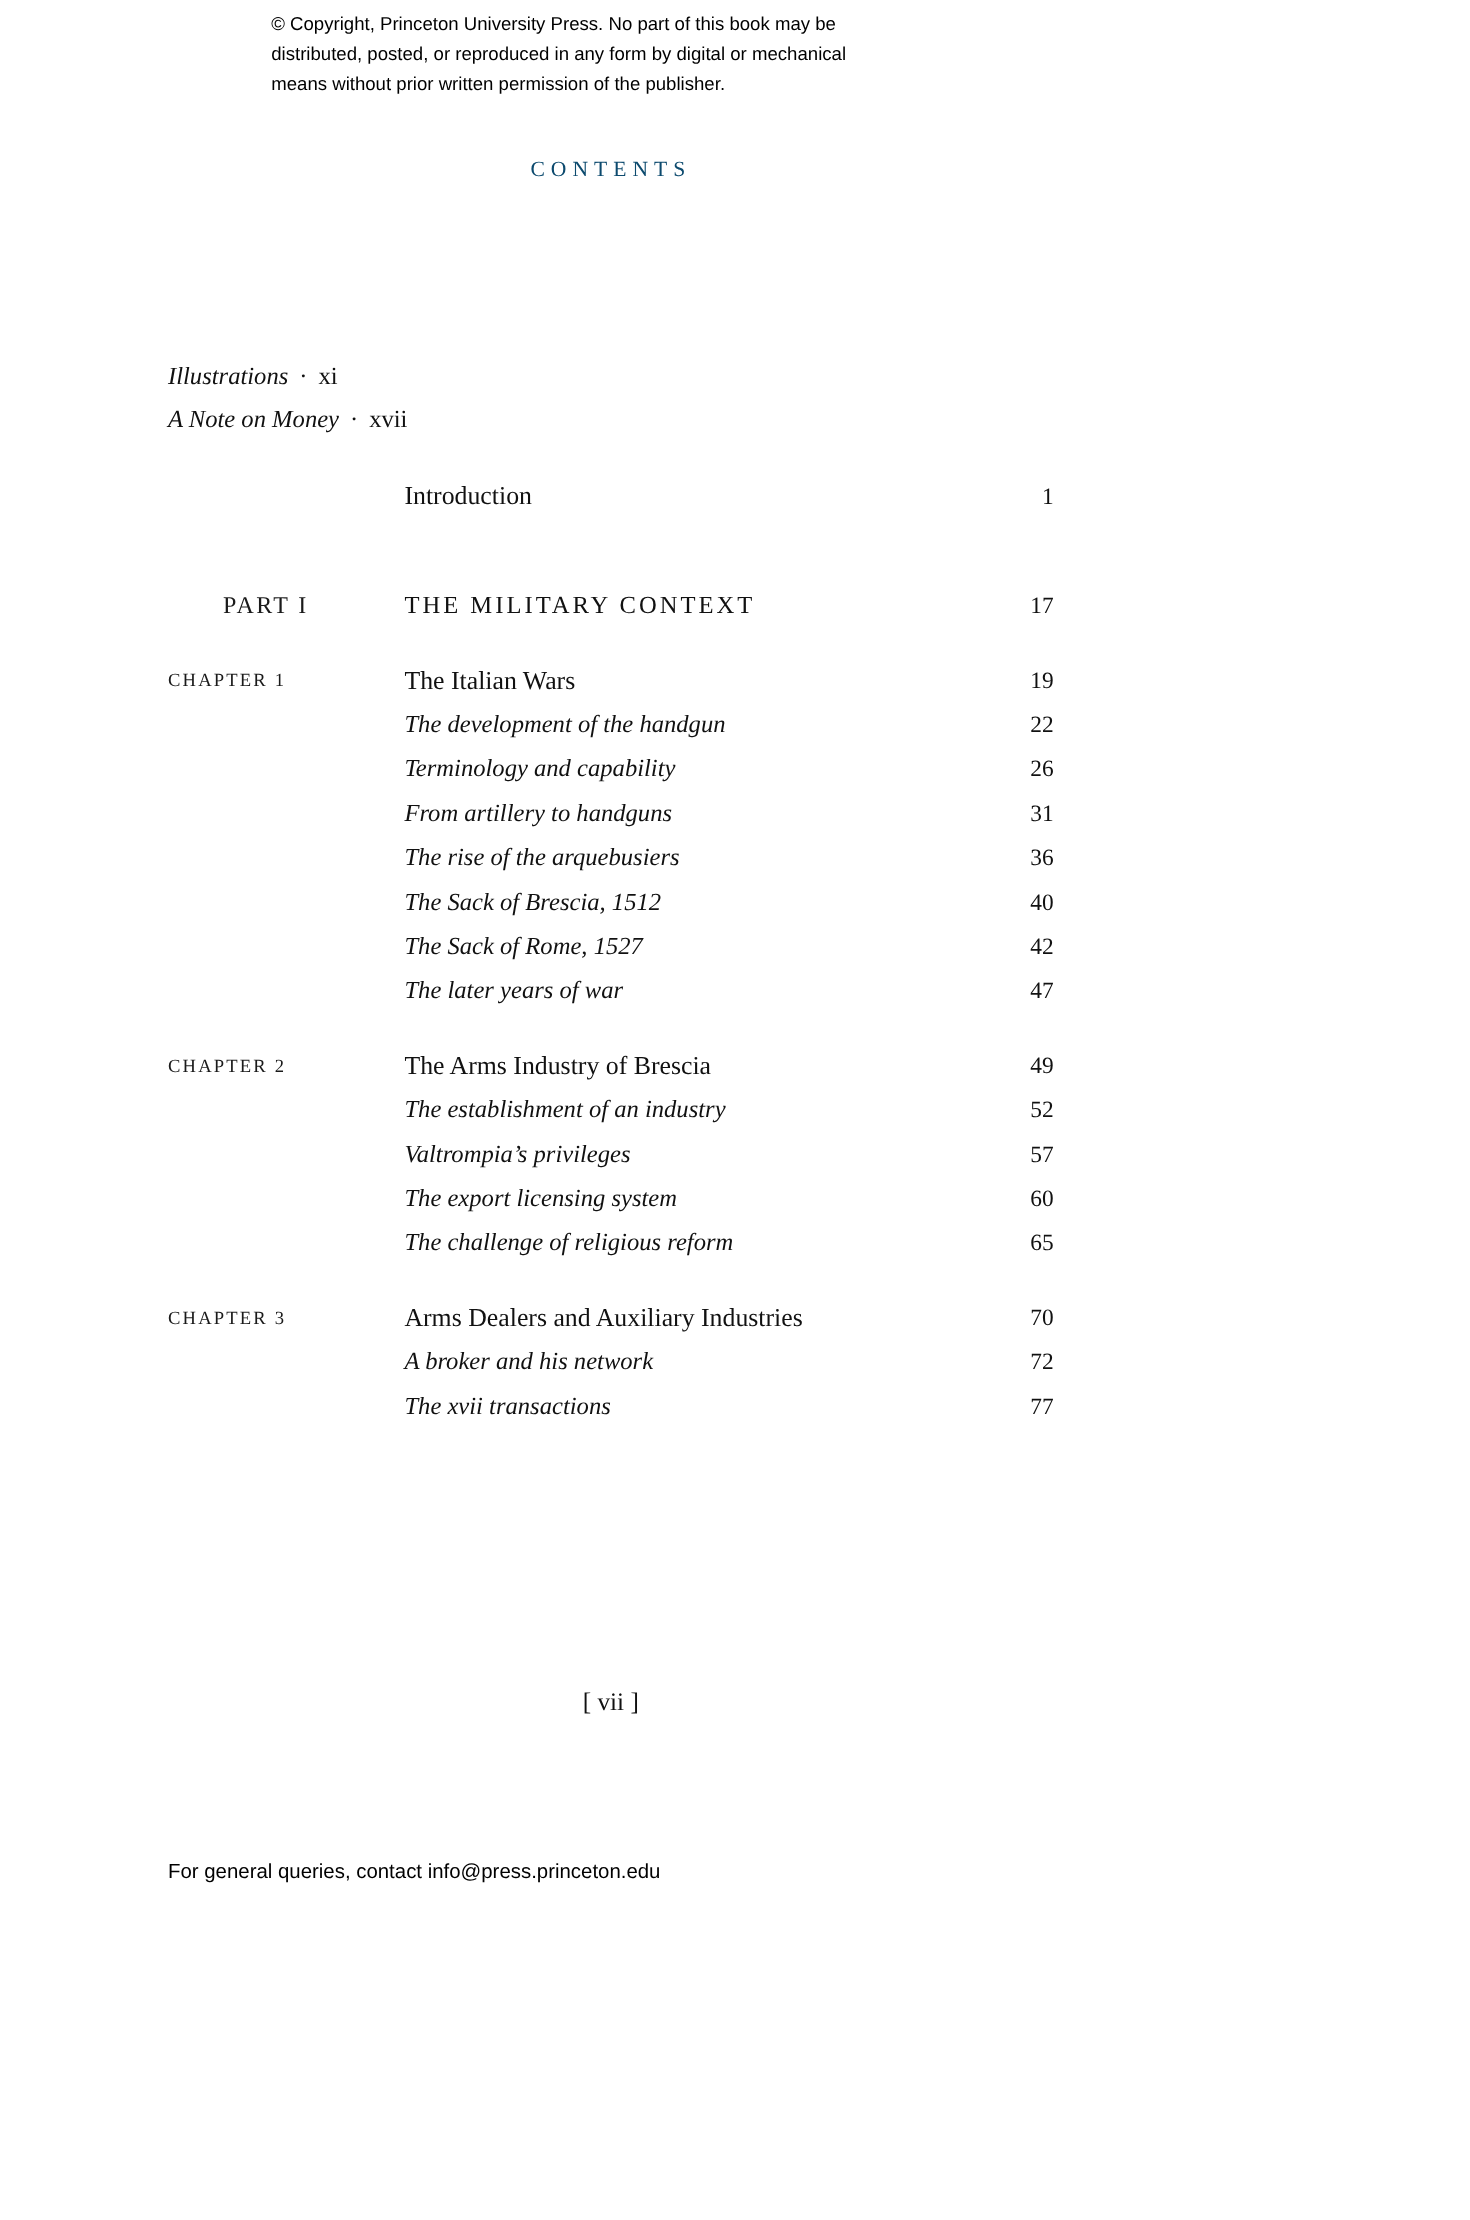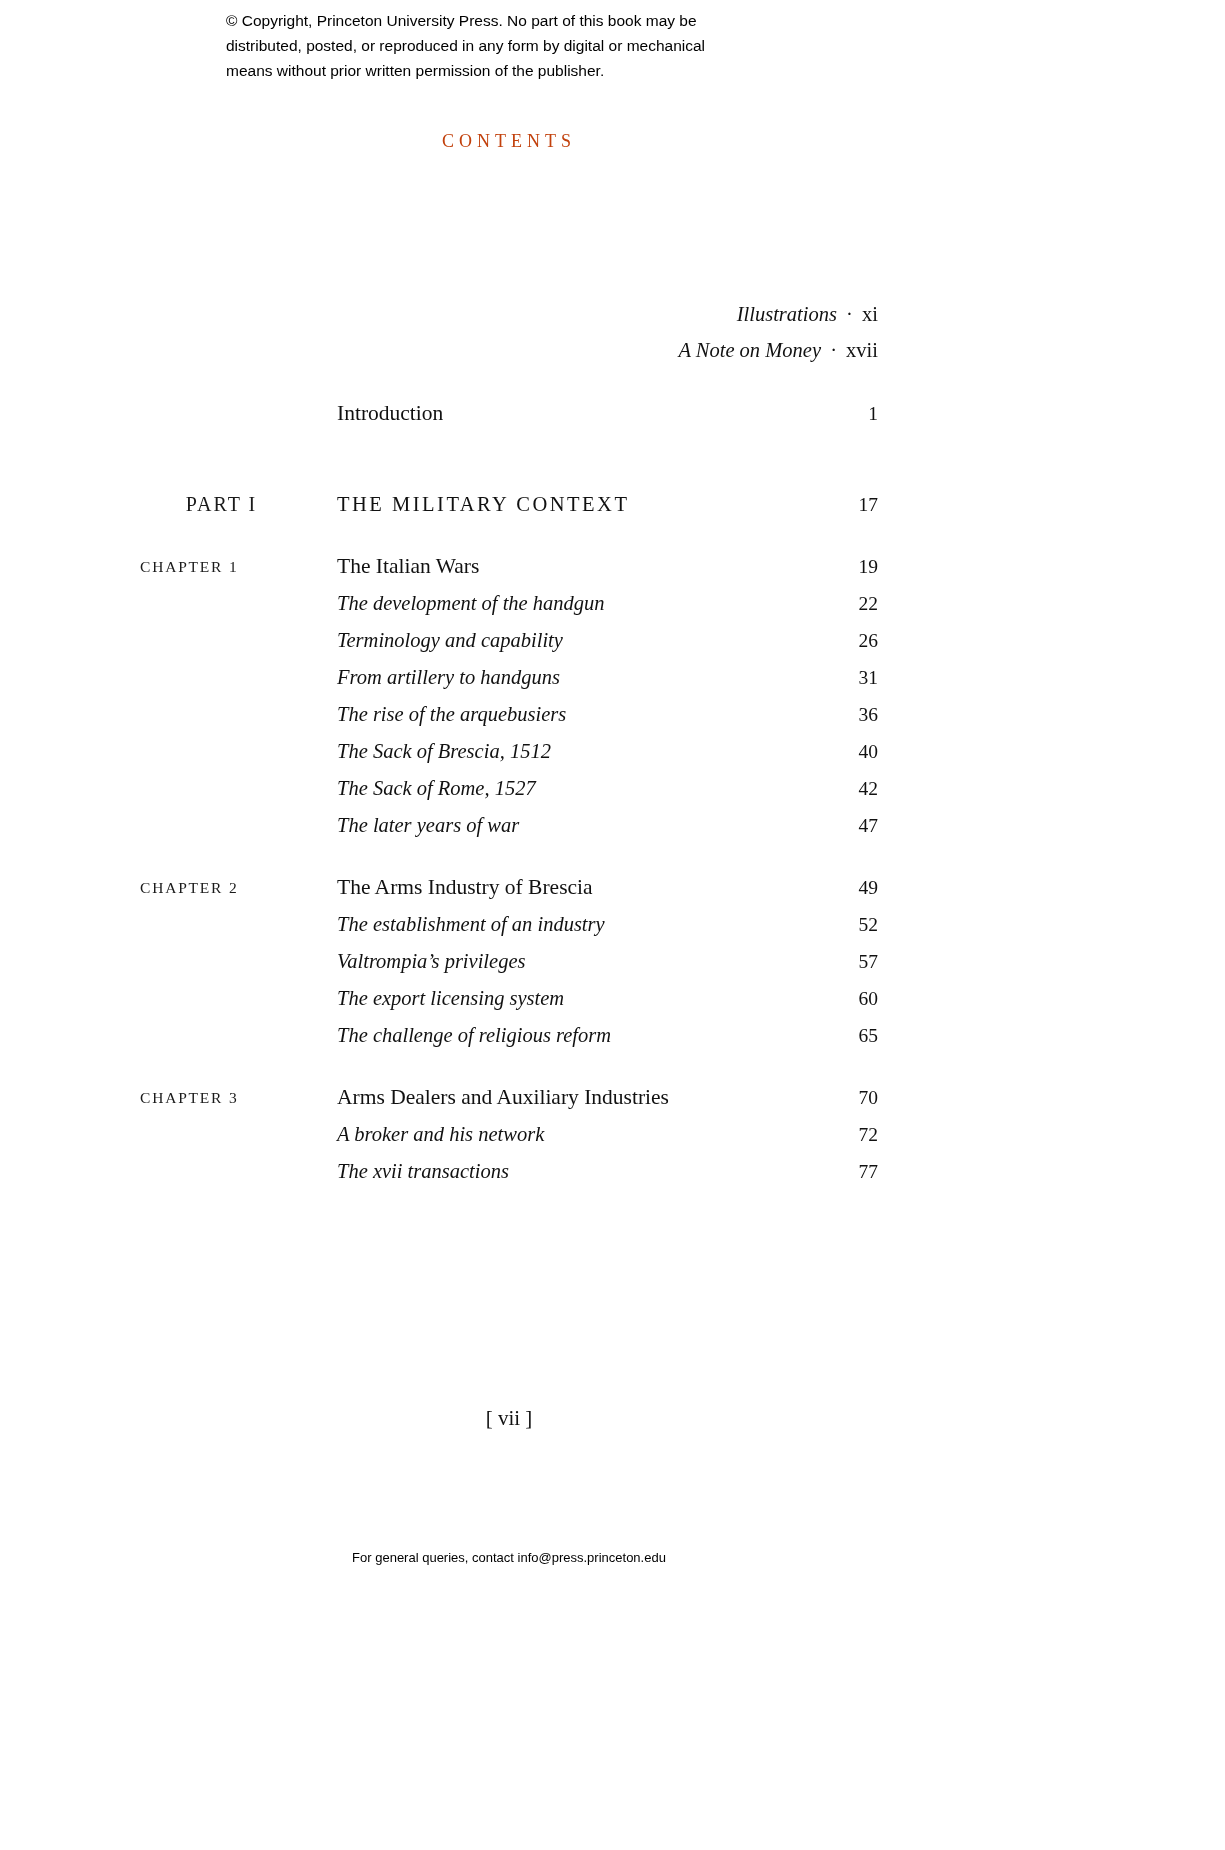--- a/index.html
+++ b/index.html
@@ -24,29 +24,29 @@
   }
 
   .contents-heading {
     position: absolute;
     left: 140px;
     width: 738px;
     top: 131px;
     text-align: center;
     font-size: 18px;
     letter-spacing: 5px;
-    color: #c2410c;
+    color: #0c4a6e;
   }
 
   .frontmatter {
     position: absolute;
     left: 140px;
     width: 738px;
     top: 296px;
-    text-align: right;
+    text-align: left;
     font-size: 20.5px;
     line-height: 36px;
   }
   .fm-title { font-style: italic; }
   .fm-sep { font-style: normal; padding: 0 4px; }
   .fm-page { font-style: normal; }
 
   .toc {
     position: absolute;
     left: 140px;
@@ -93,23 +93,22 @@
     top: 1406px;
     text-align: center;
     font-size: 21px;
   }
 
   .query {
     position: absolute;
     left: 140px;
     width: 738px;
     top: 1550px;
-    text-align: center;
     font-family: "Liberation Sans", sans-serif;
-    font-size: 13px;
+    font-size: 17px;
     color: #000000;
   }
 </style>
 </head>
 <body>
 
 <div class="page">
 
   <div class="notice">
     <div>© Copyright, Princeton University Press. No part of this book may be</div>

